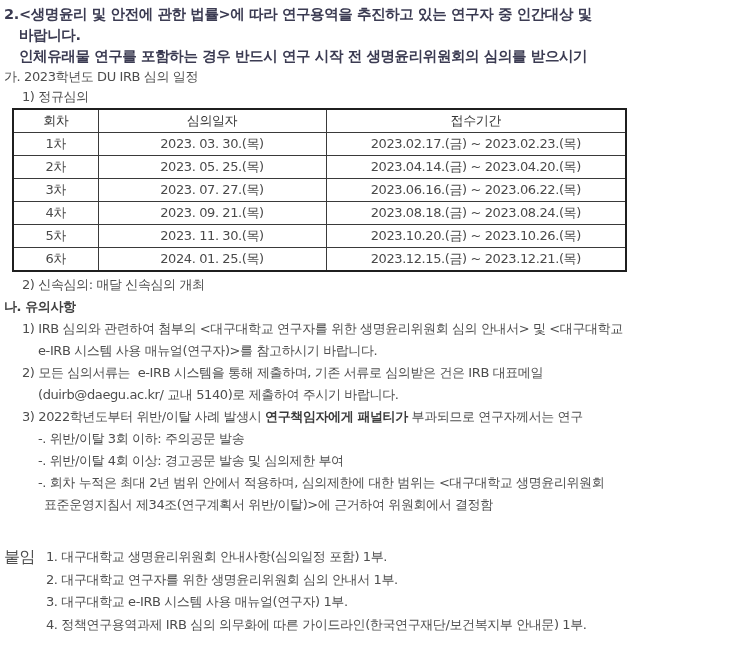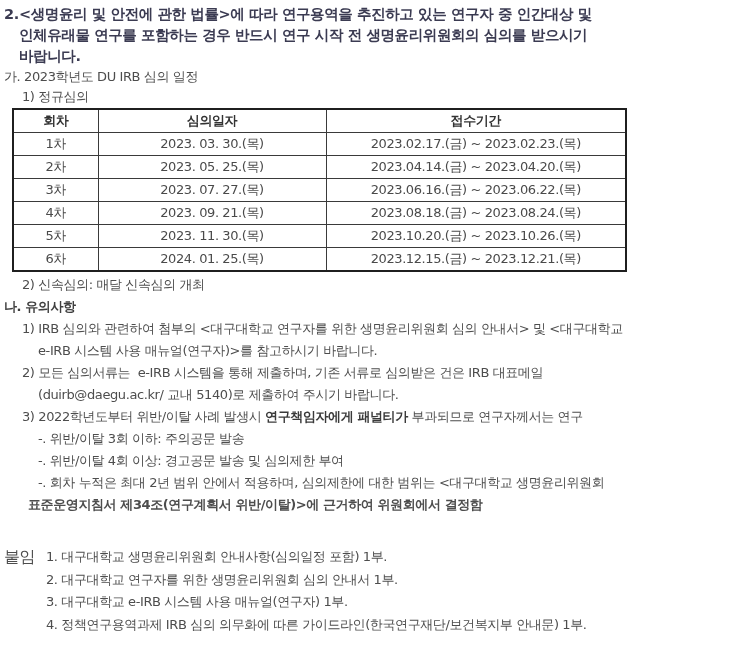--- a/index.html
+++ b/index.html
@@ -46,21 +46,21 @@
     font-size: 13px;
     line-height: 20px;
   }
   .section-title.bold {
     font-weight: bold;
     color: #3f3f3f;
     line-height: 22px;
   }
   .ind1 { padding-left: 22px; }
   .ind2 { padding-left: 38px; }
-  .ind3 { padding-left: 28px; font-weight: bold; }
+  .ind3 { padding-left: 44px; }
 
   .bold-inline {
     font-weight: bold;
     color: #3a3a3a;
   }
 
   
   table.irb {
     border-collapse: collapse;
     margin: 2px 0 2px 12px;
@@ -74,21 +74,21 @@
     padding: 1px 2px;
     height: 20px;
     white-space: pre-wrap;
     letter-spacing: -0.4px;
     color: #4a4a4a;
   }
   table.irb {
     border: 2px solid #1f1f1f;
   }
   table.irb th {
-    font-weight: bold;
+    font-weight: normal;
     color: #333333;
   }
   col.c1 { width: 85px; }
   col.c2 { width: 228px; }
   col.c3 { width: 300px; }
 
   .gap-lg { height: 30px; }
 
   
   .attachments {
@@ -106,22 +106,22 @@
 </style>
 </head>
 <body>
 
 <div class="doc">
 
   <div class="intro">
     <div class="intro-marker">2.</div>
     <div class="intro-lines">
       <div class="line">&lt;생명윤리 및 안전에 관한 법률&gt;에 따라 연구용역을 추진하고 있는 연구자 중 인간대상 및</div>
+      <div class="line">바랍니다.</div>
       <div class="line">인체유래물 연구를 포함하는 경우 반드시 연구 시작 전 생명윤리위원회의 심의를 받으시기</div>
-      <div class="line">바랍니다.</div>
     </div>
   </div>
 
   <div class="section-title line" style="line-height:20px;">가. 2023학년도 DU IRB 심의 일정</div>
   <div class="line ind1" style="line-height:19px;">1) 정규심의</div>
 
   <table class="irb">
     <colgroup>
         <col class="c1">
         <col class="c2">

